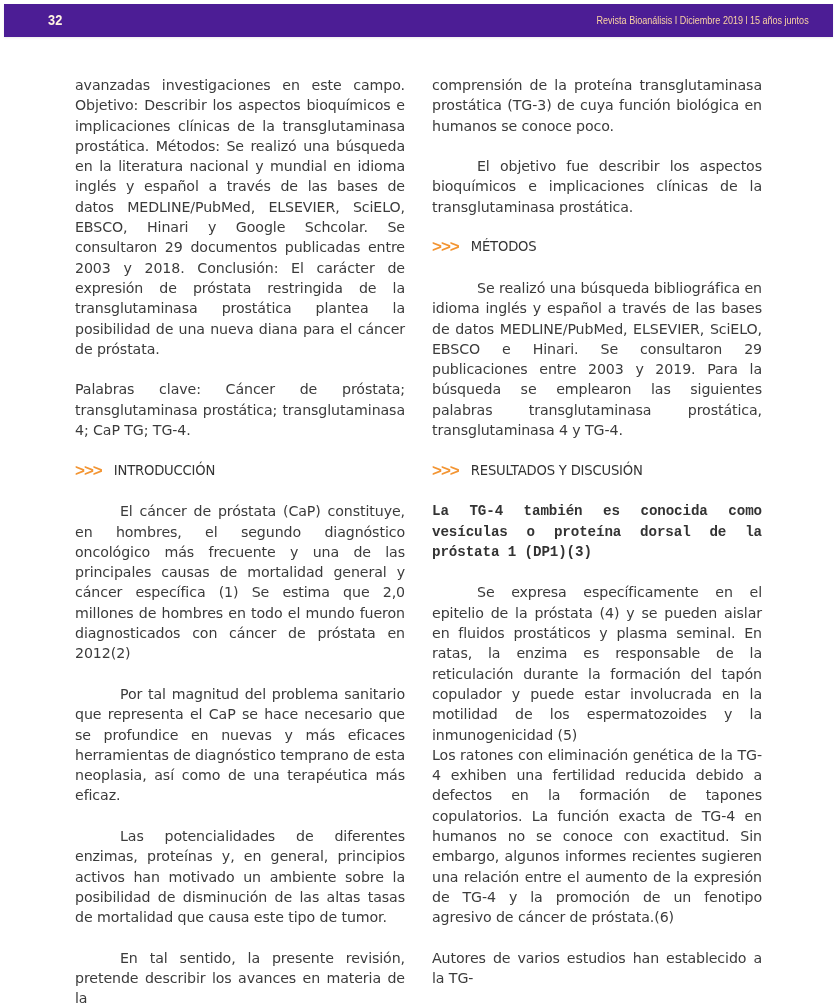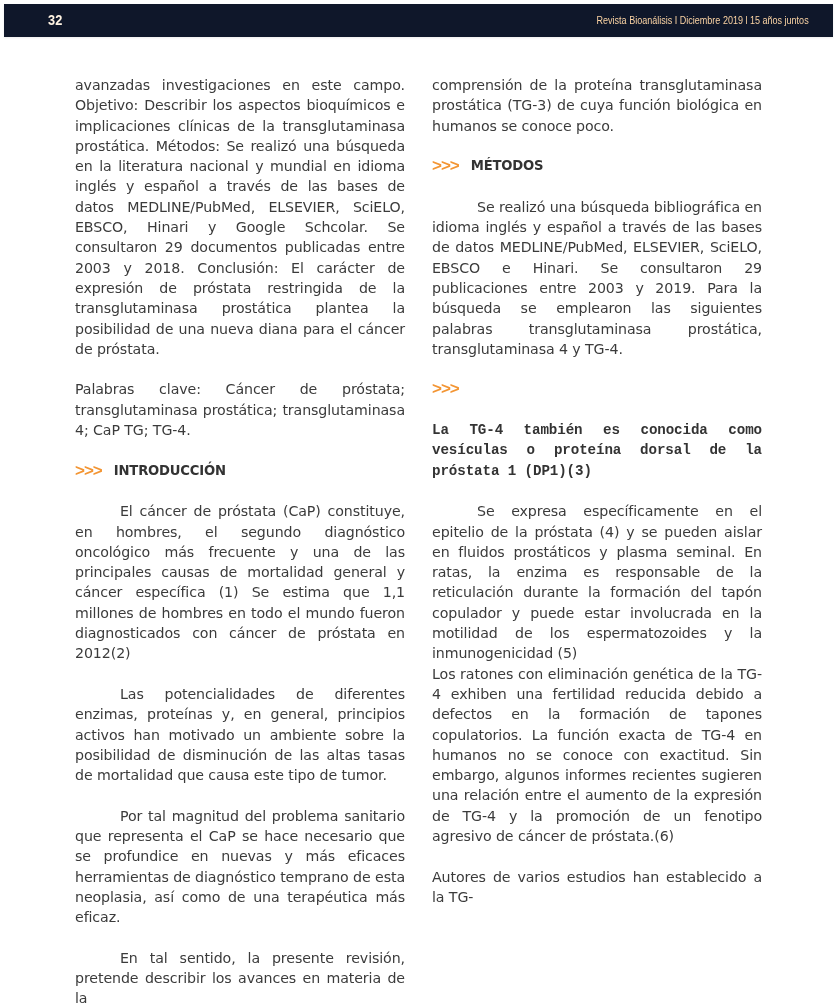--- a/index.html
+++ b/index.html
@@ -14,21 +14,21 @@
       overflow: hidden;
       font-family: "DejaVu Sans", "Liberation Sans", sans-serif;
       color: #3b3b3b;
     }
     .header-bar {
       position: absolute;
       left: 4px;
       top: 4px;
       width: 829px;
       height: 33px;
-      background: #0f172a;
+      background: #4c1d95;
       box-shadow: 0 1px 2px rgba(0,0,0,0.08);
     }
     .page-number {
       position: absolute;
       left: 44px;
       top: 7px;
       font-family: "Liberation Sans", sans-serif;
       font-size: 15px;
       font-weight: bold;
       color: #fff3e2;
@@ -72,21 +72,21 @@
     }
     .chevrons {
       color: #f39533;
       font-weight: bold;
       font-size: 17px;
       letter-spacing: -1px;
       margin-right: 12px;
       font-family: "Liberation Sans", sans-serif;
     }
     .section-title {
-      font-weight: bold;
+      font-weight: normal;
       font-size: 13.2px;
       color: #333333;
       letter-spacing: -0.2px;
     }
     .subhead {
       font-weight: bold;
       color: #333333;
       margin: 0 0 20.3px 0;
       font-family: Liberation Mono, monospace;
     }
@@ -102,38 +102,40 @@
 <div class="col col-left">
   <p class="para">avanzadas investigaciones en este campo. Objetivo: Describir los aspectos bioquímicos e implicaciones clínicas de la transglutaminasa prostática. Métodos: Se realizó una búsqueda en la literatura nacional y mundial en idioma inglés y español a través de las bases de datos MEDLINE/PubMed, ELSEVIER, SciELO, EBSCO, Hinari y Google Schcolar. Se consultaron 29 documentos publicadas entre 2003 y 2018. Conclusión: El carácter de expresión de próstata restringida de la transglutaminasa prostática plantea la posibilidad de una nueva diana para el cáncer de próstata.</p>
 
   <p class="para"><span class="kw-label">Palabras clave:</span><span> Cáncer de próstata; transglutaminasa prostática; transglutaminasa 4; CaP TG; TG-4.</span></p>
 
   <div class="section-head">
     <span class="chevrons">&gt;&gt;&gt;</span>
     <span class="section-title">INTRODUCCIÓN</span>
   </div>
 
-  <p class="para indent">El cáncer de próstata (CaP) constituye, en hombres, el segundo diagnóstico oncológico más frecuente y una de las principales causas de mortalidad general y cáncer específica (1) Se estima que 1,1 millones de hombres en todo el mundo fueron diagnosticados con cáncer de próstata en 2012(2)</p>
+  <p class="para indent">El cáncer de próstata (CaP) constituye, en hombres, el segundo diagnóstico oncológico más frecuente y una de las principales causas de mortalidad general y cáncer específica (1) Se estima que 2,0 millones de hombres en todo el mundo fueron diagnosticados con cáncer de próstata en 2012(2)</p>
+  <p class="para indent">Por tal magnitud del problema sanitario que representa el CaP se hace necesario que se profundice en nuevas y más eficaces herramientas de diagnóstico temprano de esta neoplasia, así como de una terapéutica más eficaz.</p>
   <p class="para indent">Las potencialidades de diferentes enzimas, proteínas y, en general, principios activos han motivado un ambiente sobre la posibilidad de disminución de las altas tasas de mortalidad que causa este tipo de tumor.</p>
-  <p class="para indent">Por tal magnitud del problema sanitario que representa el CaP se hace necesario que se profundice en nuevas y más eficaces herramientas de diagnóstico temprano de esta neoplasia, así como de una terapéutica más eficaz.</p>
   <p class="para indent tight">En tal sentido, la presente revisión, pretende describir los avances en materia de la</p>
 </div>
 
 <div class="col col-right">
   <p class="para">comprensión de la proteína transglutaminasa prostática (TG-3) de cuya función biológica en humanos se conoce poco.</p>
+  <p class="para indent">El objetivo fue describir los aspectos bioquímicos e implicaciones clínicas de la transglutaminasa prostática.</p>
 
   <div class="section-head">
     <span class="chevrons">&gt;&gt;&gt;</span>
     <span class="section-title">MÉTODOS</span>
   </div>
 
   <p class="para indent">Se realizó una búsqueda bibliográfica en idioma inglés y español a través de las bases de datos MEDLINE/PubMed, ELSEVIER, SciELO, EBSCO e Hinari. Se consultaron 29 publicaciones entre 2003 y 2019. Para la búsqueda se emplearon las siguientes palabras transglutaminasa prostática, transglutaminasa 4 y TG-4.</p>
 
   <div class="section-head">
     <span class="chevrons">&gt;&gt;&gt;</span>
+    <span class="section-title">RESULTADOS Y DISCUSIÓN</span>
   </div>
 
   <p class="subhead">La TG-4 también es conocida como vesículas o proteína dorsal de la próstata 1 (DP1)(3)</p>
 
   <p class="para indent tight">Se expresa específicamente en el epitelio de la próstata (4) y se pueden aislar en fluidos prostáticos y plasma seminal. En ratas, la enzima es responsable de la reticulación durante la formación del tapón copulador y puede estar involucrada en la motilidad de los espermatozoides y la inmunogenicidad (5)</p>
   <p class="para">Los ratones con eliminación genética de la TG-4 exhiben una fertilidad reducida debido a defectos en la formación de tapones copulatorios. La función exacta de TG-4 en humanos no se conoce con exactitud. Sin embargo, algunos informes recientes sugieren una relación entre el aumento de la expresión de TG-4 y la promoción de un fenotipo agresivo de cáncer de próstata.(6)</p>
   <p class="para tight">Autores de varios estudios han establecido a la TG-</p>
 </div>
 
 </body></html>

